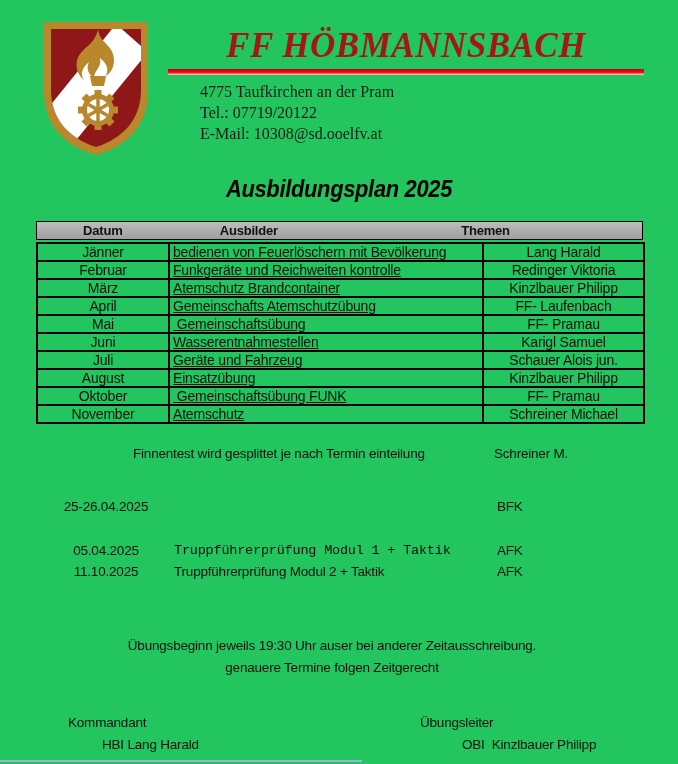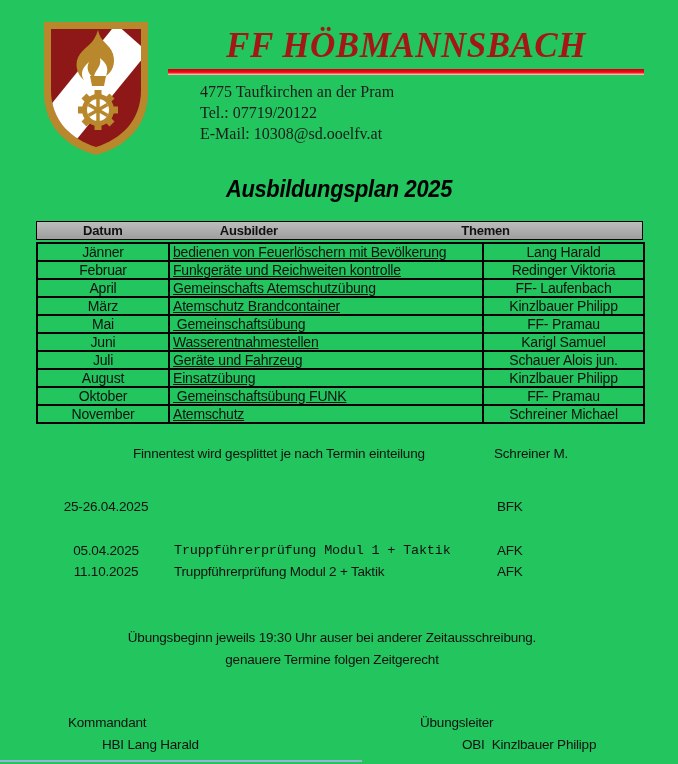--- a/index.html
+++ b/index.html
@@ -46,21 +46,21 @@
     padding:0 3px;white-space:pre;overflow:hidden;
   }
   td.datum{text-align:center;}
   td.themen{text-align:left;text-decoration:underline;}
   td.ausbilder{text-align:center;}
   
   .x{position:absolute;font-size:13.5px;letter-spacing:-.2px;white-space:pre;}
   .xdate{width:140px;left:36px;text-align:center;}
   
   .note{position:absolute;left:0;width:664px;text-align:center;
-    font-size:13.5px;letter-spacing:-.2px;}
+    font-size:13.5px;letter-spacing:-.2px;margin-top:8px;}
   
   .sig{position:absolute;font-size:13.5px;letter-spacing:-.2px;white-space:pre;}
   
   .bottom-line{position:absolute;left:0;top:760px;width:362px;height:2px;background:#9ab3d9;}
 </style>
 </head>
 <body>
 
 <div class="page">
 
@@ -129,28 +129,28 @@
         <td class="datum">Jänner</td>
         <td class="themen">bedienen von Feuerlöschern mit Bevölkerung</td>
         <td class="ausbilder">Lang Harald</td>
       </tr>
       <tr>
         <td class="datum">Februar</td>
         <td class="themen">Funkgeräte und Reichweiten kontrolle</td>
         <td class="ausbilder">Redinger Viktoria</td>
       </tr>
       <tr>
+        <td class="datum">März</td>
+        <td class="themen">Atemschutz Brandcontainer</td>
+        <td class="ausbilder">Kinzlbauer Philipp</td>
+      </tr>
+      <tr>
         <td class="datum">April</td>
         <td class="themen">Gemeinschafts Atemschutzübung</td>
         <td class="ausbilder">FF- Laufenbach</td>
-      </tr>
-      <tr>
-        <td class="datum">März</td>
-        <td class="themen">Atemschutz Brandcontainer</td>
-        <td class="ausbilder">Kinzlbauer Philipp</td>
       </tr>
       <tr>
         <td class="datum">Mai</td>
         <td class="themen"> Gemeinschaftsübung</td>
         <td class="ausbilder">FF- Pramau</td>
       </tr>
       <tr>
         <td class="datum">Juni</td>
         <td class="themen">Wasserentnahmestellen</td>
         <td class="ausbilder">Karigl Samuel</td>

